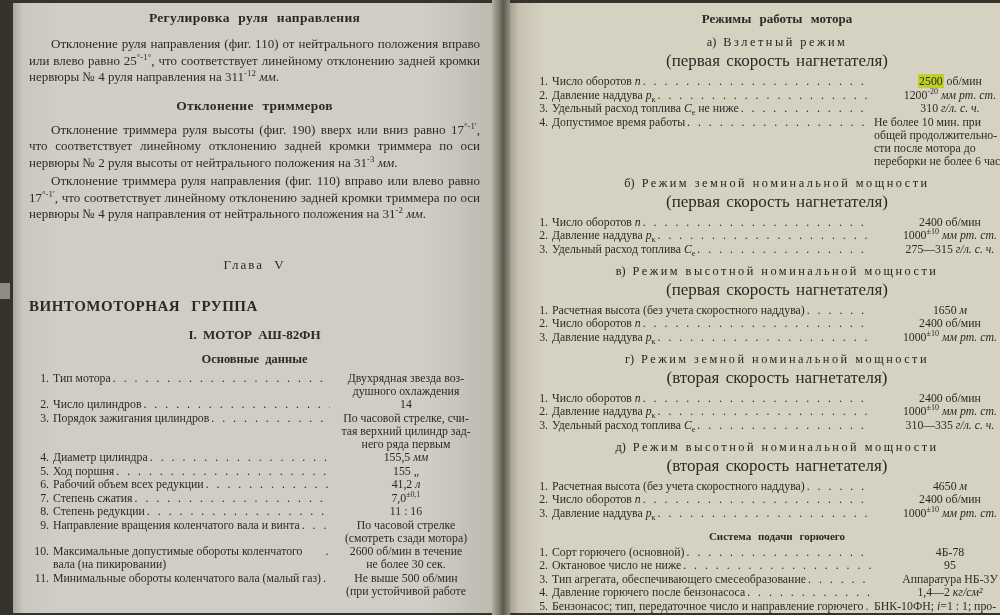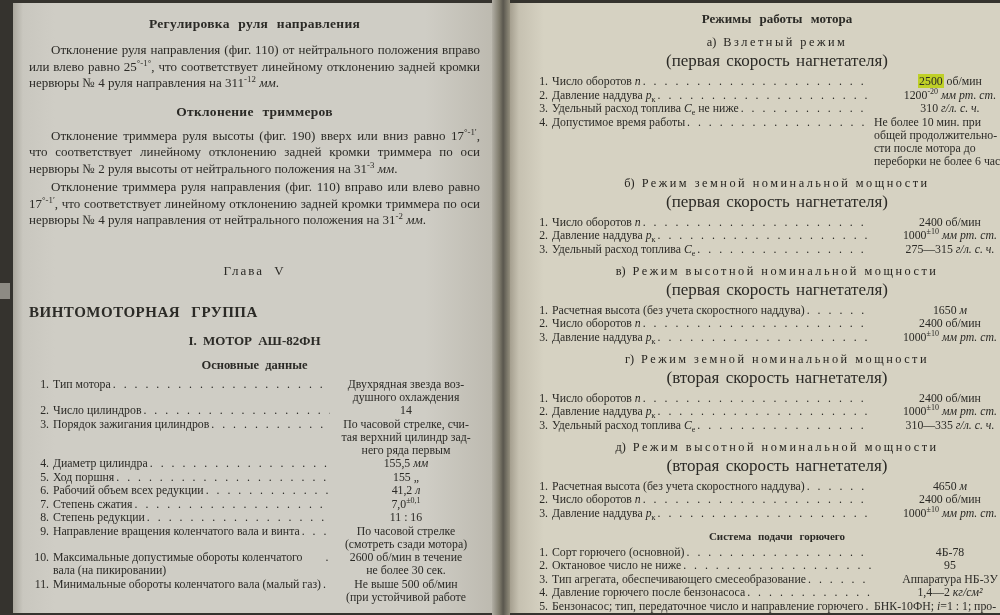--- a/index.html
+++ b/index.html
@@ -1,20 +1,20 @@
 <!DOCTYPE html>
 <html style="--hl: #bfd028; --paper-left: #cfcdc5; --paper-right: #d6d2c2; --ink: #2b2a26;"><head>
 <meta charset="utf-8">
 <style>
   html,body{margin:0;padding:0;background:#1e1d1a;}
   .scan{position:relative;width:1000px;height:615px;overflow:hidden;
         background:#35332e;font-family:"Liberation Serif","DejaVu Serif",serif;
         color:var(--ink,#2b2a26);}
   .page{position:absolute;top:3px;bottom:2px;overflow:hidden;box-sizing:border-box;}
-  .page-left{left:13px;width:479px;padding:13px 12px 0 16px;
+  .page-left{left:13px;width:479px;padding:7px 12px 0 16px;
     background:linear-gradient(90deg,#aaa79d 0,#c9c7bf 10px,var(--paper-left,#cfcdc5) 42px,var(--paper-left,#cfcdc5) 86%,#bdbab0 100%);}
   .page-right{left:510px;width:530px;padding:8px 14px 0 18px;
     background:linear-gradient(90deg,#a59f8f 0,#c6c1b1 9px,var(--paper-right,#d6d2c2) 34px,var(--paper-right,#d6d2c2) 100%);}
   .gutter{position:absolute;left:492px;top:0;width:18px;height:100%;
     background:linear-gradient(90deg,#b2afa5 0,#807c6d 40%,#5a574e 62%,#938e7d 100%);}
   .edge-notch{position:absolute;left:0;top:283px;width:10px;height:16px;background:#8d8b84;}
 
   .hc{text-align:center;}
   .b{font-weight:bold;}
   .h1{font-size:13.5px;word-spacing:5px;letter-spacing:.3px;margin:0 0 10px;}

